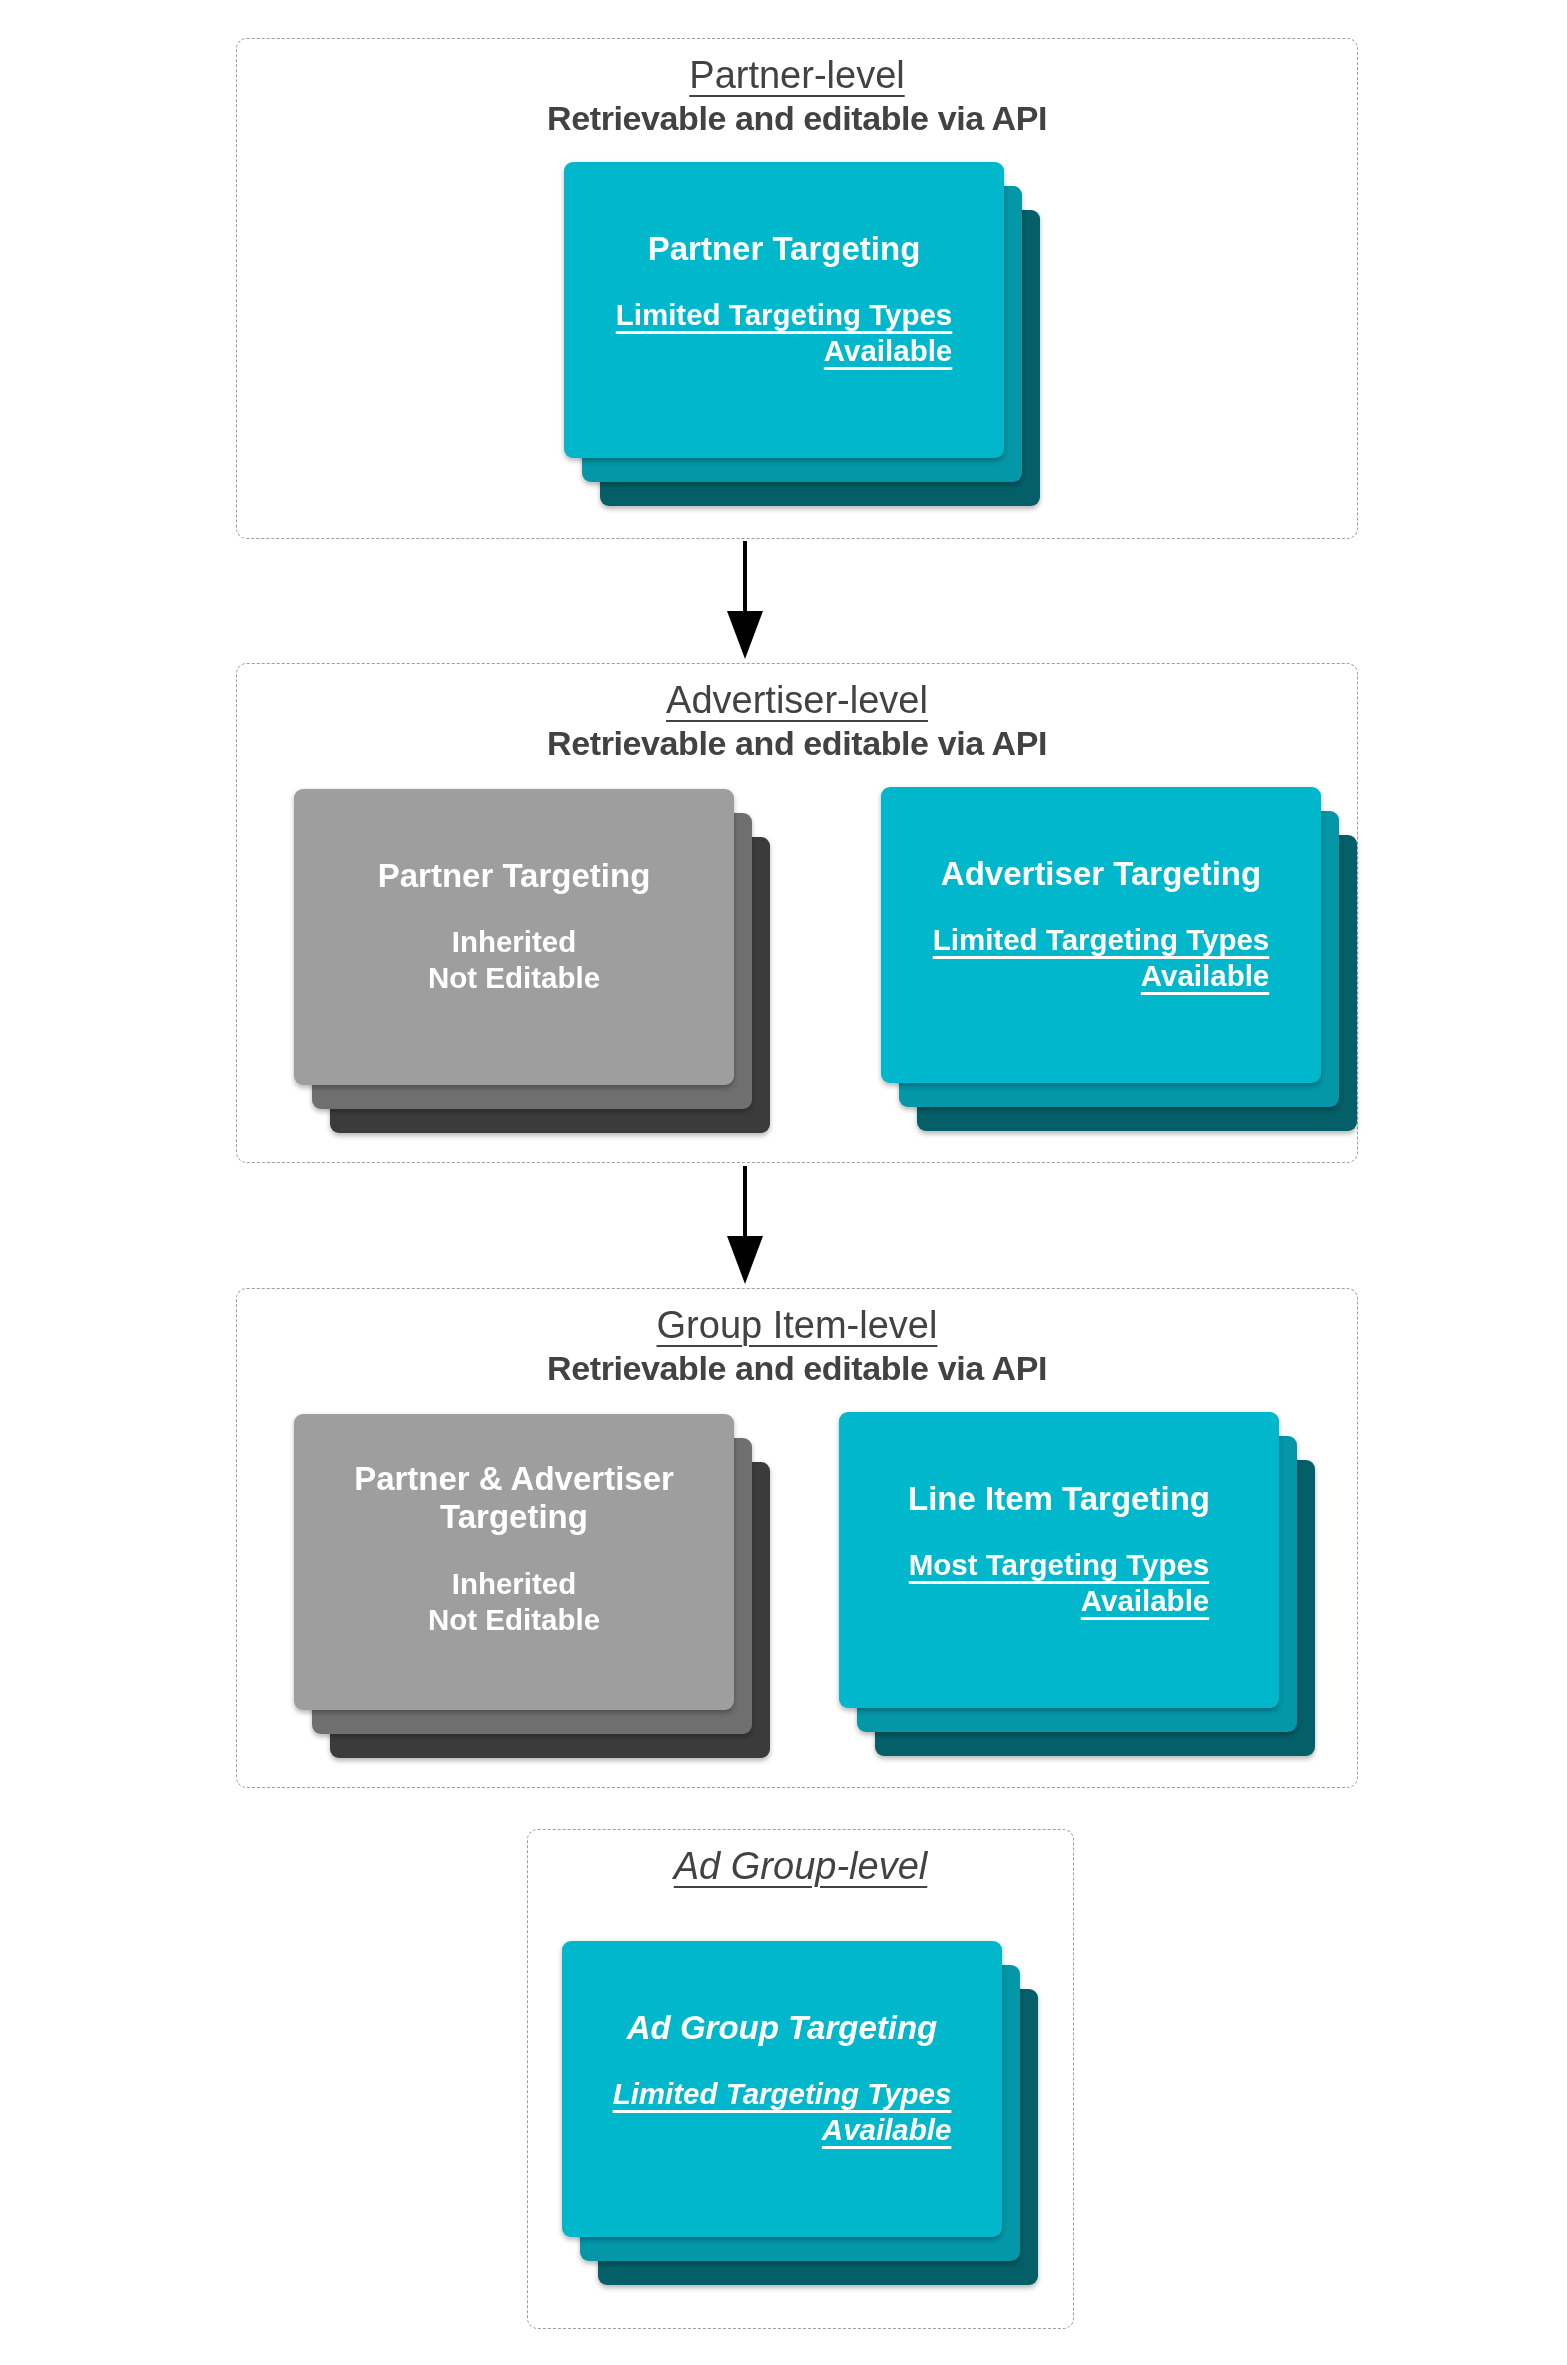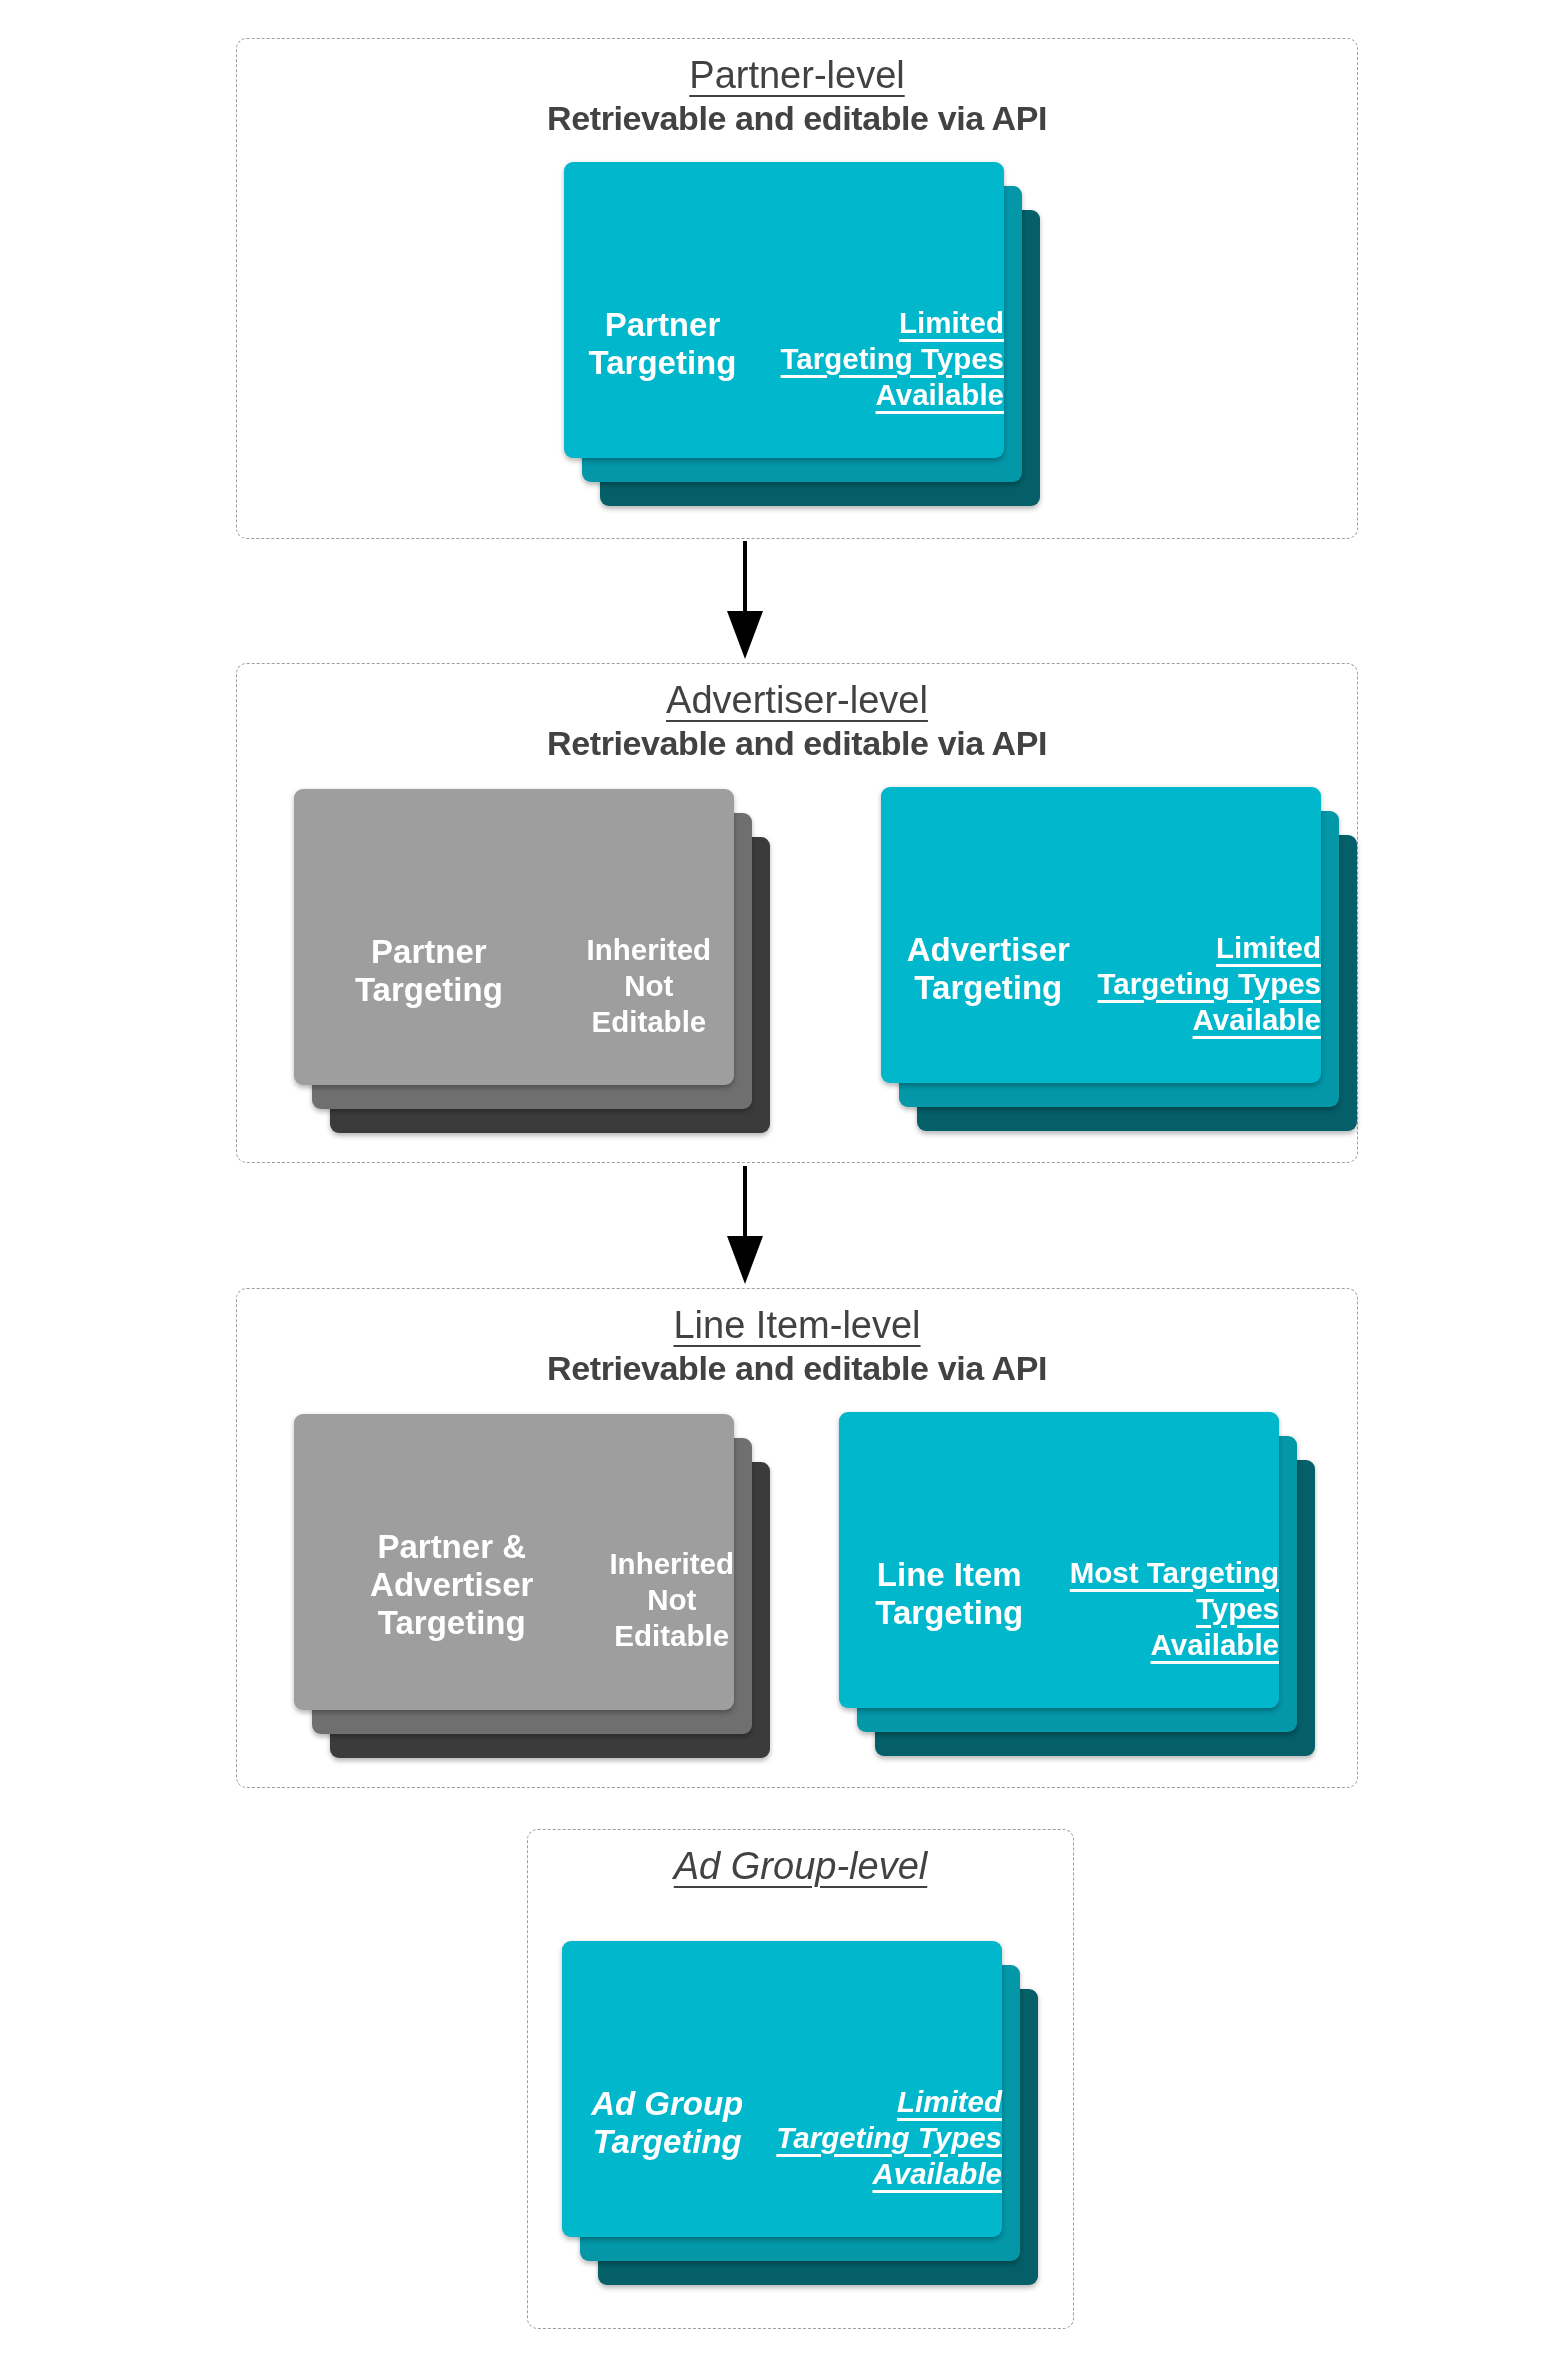--- a/index.html
+++ b/index.html
@@ -43,21 +43,21 @@
   }
   .layer{
     position:absolute;
     width:440px;
     height:296px;
     border-radius:9px;
     box-shadow:0 2.7px 5.4px rgba(0,0,0,0.28);
   }
   .layer.back{left:36px;top:48px;}
   .layer.mid{left:18px;top:24px;}
-  .layer.front{left:0;top:0;display:flex;align-items:center;text-align:center;box-sizing:border-box;padding-top:68px;}
+  .layer.front{left:0;top:0;display:flex;flex-direction:column;align-items:center;text-align:center;box-sizing:border-box;padding-top:68px;}
   .teal-front{background:#00b7cb;}
   .teal-mid{background:#0397a8;}
   .teal-back{background:#045f68;}
   .gray-front{background:#9e9e9e;}
   .gray-mid{background:#6f6f6f;}
   .gray-back{background:#3b3b3b;}
   .ct{
     font-size:33px;
     line-height:38px;
     font-weight:700;
@@ -148,21 +148,21 @@
       </div>
     </div>
   </section>
 
   <div class="arrow" style="left:727px;top:1166px;">
     <div class="shaft"></div>
     <div class="head"></div>
   </div>
 
   <section class="box" style="left:236px;top:1288px;width:1122px;height:500px;">
-    <div class="h1">Line Item-level</div>
+    <div class="h1">Group Item-level</div>
     <div class="h2">Retrievable and editable via API</div>
 
     <div class="stack" style="left:57px;top:125px;">
       <div class="layer back gray-back"></div>
       <div class="layer mid gray-mid"></div>
       <div class="layer front gray-front tall-title">
         <div class="ct">Partner &amp; Advertiser Targeting</div>
         <div class="cs">
           <span class="line">Inherited</span>
           <span class="line">Not Editable</span>

